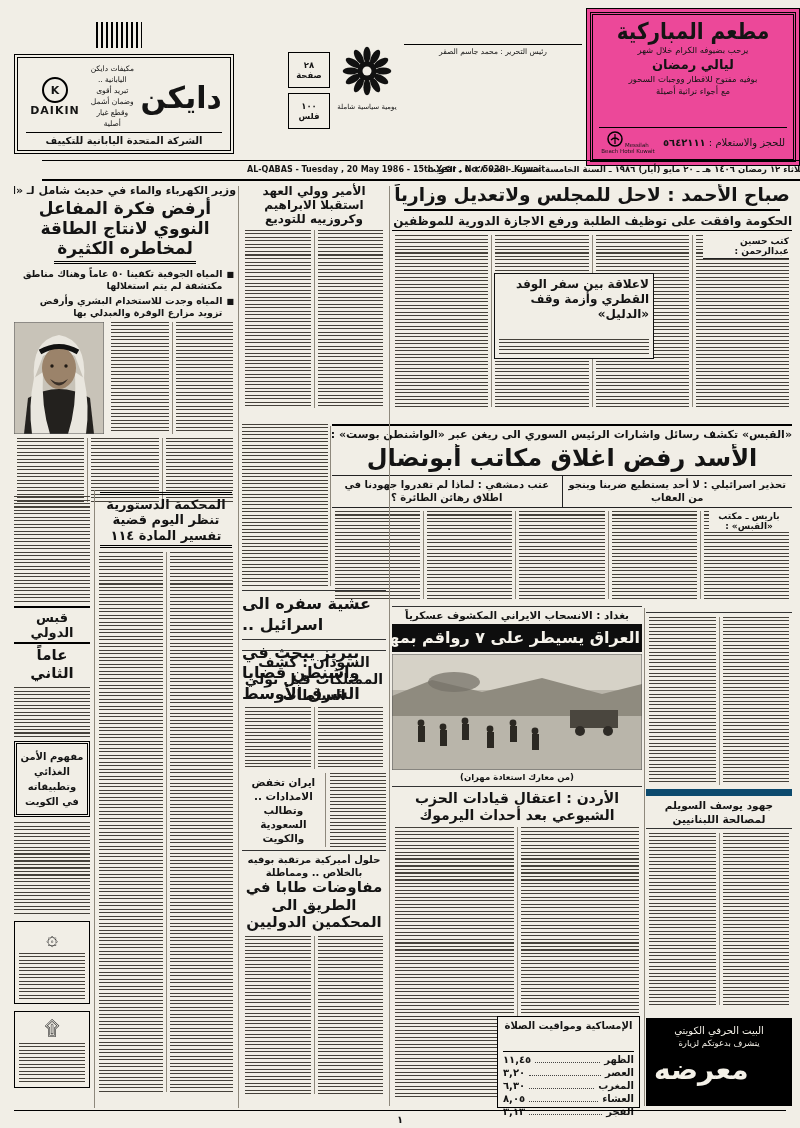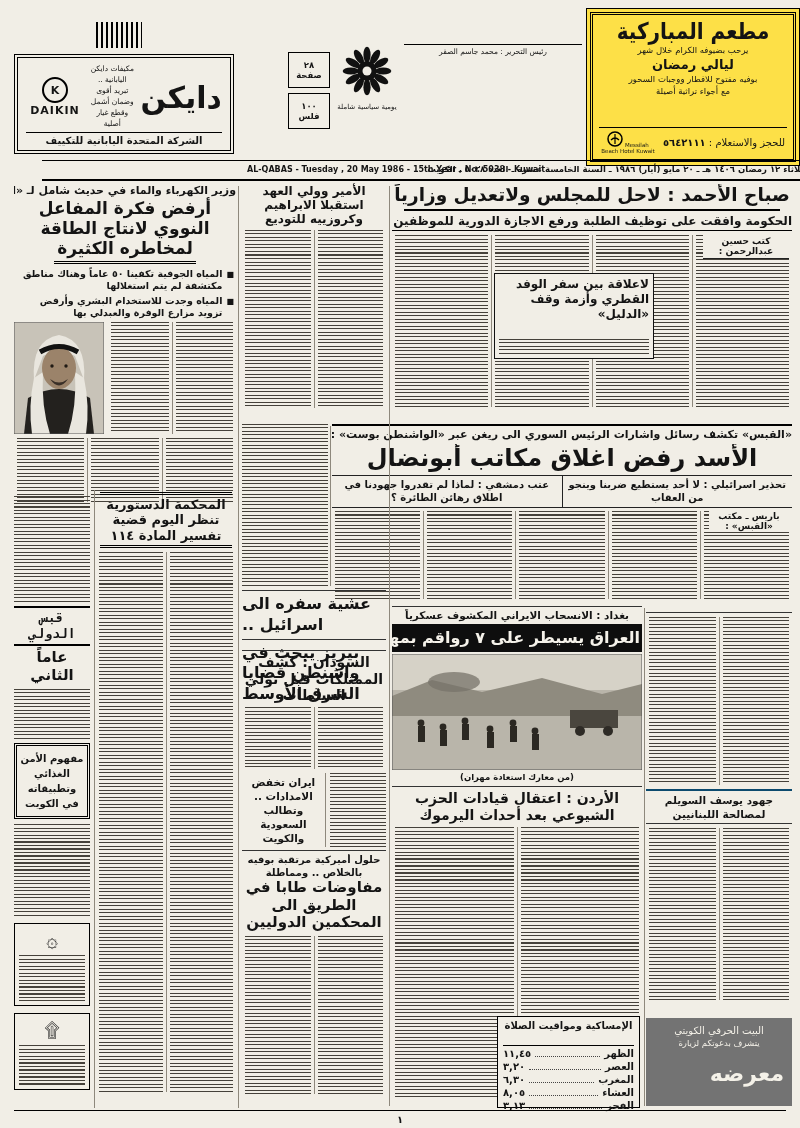--- a/index.html
+++ b/index.html
@@ -24,46 +24,46 @@
   .hl-mid{font-size:14px;}
   .hl-court{font-size:13px;}
   .hl-taba{font-size:15px;}
   .sub{font-weight:bold;text-align:center;font-size:12px;white-space:nowrap;overflow:hidden;}
   .hr1{border-top:2px solid #000;margin:3px 12px;}
   .hr2{border-top:1px solid #000;margin:2px 0 4px;}
   .deco-ul{border-bottom:3px double #000;margin:3px 40px 4px;}
   .bullet{display:flex;gap:4px;font-size:9.5px;font-weight:bold;line-height:1.3;margin:2px 2px;}
   .sq{font-size:8px;line-height:1.7;}
   .byline{position:absolute;top:0;right:3px;width:86px;background:#f1eee6;font-size:9px;font-weight:bold;
-          text-align:center;border-bottom:1px solid #222;padding:1px 0 2px;}
+          text-align:right;border-bottom:1px solid #222;padding:1px 0 2px;}
   .inset{position:absolute;top:38px;left:102px;width:150px;background:#f1eee6;border:1px solid #111;padding:3px 4px;}
   .inset-t{font-size:12px;font-weight:bold;line-height:1.25;margin-bottom:17px;}
   .subrow{display:flex;border-top:1px solid #222;border-bottom:1px solid #222;margin-top:3px;}
   .subcell{flex:1;font-size:10px;font-weight:bold;text-align:center;padding:3px 4px;line-height:1.25;}
   .subcell:first-child{border-left:1px solid #222;}
   .dateline-tag{position:absolute;top:0;right:3px;width:80px;background:#f1eee6;font-size:9px;font-weight:bold;text-align:center;}
   .blackbar{background:#0e0e0e;color:#f5f2ea;font-weight:bold;font-size:16px;text-align:center;
             padding:4px 2px 5px;margin-top:2px;white-space:nowrap;overflow:hidden;}
   .caption{font-size:8.5px;text-align:center;font-weight:bold;margin-top:2px;}
   .minihead{font-size:10.5px;font-weight:bold;text-align:center;line-height:1.35;padding:2px;}
   .sh{font-size:16px;font-weight:bold;text-align:left;border-bottom:1px solid #333;padding:3px 0;line-height:1.3;}
   .sh2{border-bottom:none;}
   .court-deco{border-top:3px double #000;margin:2px 4px;}
   .rail-sec{font-size:13px;font-weight:bold;text-align:center;border-top:2px solid #000;border-bottom:2px solid #000;
-            padding:2px 0;margin-top:4px;font-family:Liberation Mono, monospace;}
+            padding:2px 0;margin-top:4px;}
   .rail-big{font-size:15px;font-weight:bold;text-align:center;padding:2px 0;}
   .foodbox{border:3px double #000;padding:5px 3px;margin-top:4px;font-size:10px;font-weight:bold;
            text-align:center;line-height:1.5;}
   .deco-box{border:1px solid #000;margin-top:7px;padding:4px;text-align:center;}
   .orn{font-size:20px;line-height:1.2;}
   .vline{width:1px;background:#8e887c;}
   .hline{height:1px;background:#000;}
 
   
-  #mubAd{left:586px;top:8px;width:206px;height:150px;border:1px solid #000;padding:3px;background:#fde047;}
+  #mubAd{left:586px;top:8px;width:206px;height:150px;border:1px solid #000;padding:3px;background:#ec4899;}
   .mub-inner{border:3px double #000;height:100%;box-sizing:border-box;padding:4px 6px;display:flex;flex-direction:column;}
   .mub-title{font-size:20px;font-weight:bold;text-align:center;transform:scaleY(1.15);}
   .mub-line{font-size:8.5px;text-align:center;margin-top:2px;}
   .mub-line.big{font-size:13px;font-weight:bold;}
   .mub-foot{margin-top:auto;display:flex;align-items:center;gap:4px;border-top:1px solid #000;padding-top:3px;}
   .mub-phone{flex:1;font-size:10px;text-align:center;}
   .mub-logo{width:58px;font-size:5.5px;text-align:center;direction:ltr;line-height:1.2;}
 
   #daikinAd{left:14px;top:54px;width:220px;height:100px;border:4px double #000;box-sizing:border-box;
             padding:4px 8px;display:flex;flex-direction:column;background:#f1eee6;}
@@ -101,29 +101,29 @@
   #stSudan{left:242px;top:650px;width:144px;height:192px;border-top:1px solid #333;padding-top:3px;box-sizing:border-box;}
   #stTaba{left:242px;top:850px;width:144px;height:256px;border-top:1px solid #333;padding-top:3px;box-sizing:border-box;}
   #stIraq{left:392px;top:606px;width:250px;height:174px;border-top:1px solid #333;padding-top:2px;box-sizing:border-box;}
   #stJordan{left:392px;top:786px;width:250px;height:320px;border-top:1px solid #333;padding-top:3px;box-sizing:border-box;}
   #rightRail{left:646px;top:612px;width:146px;height:400px;border-top:1px solid #333;padding-top:4px;box-sizing:border-box;}
   #stCourt{left:96px;top:490px;width:140px;height:618px;}
   #leftRail{left:14px;top:496px;width:76px;height:612px;}
 
   #prayerBox{left:497px;top:1016px;width:143px;height:92px;background:#f1eee6;border:1px solid #000;
              box-sizing:border-box;padding:3px 5px;}
-  .pr-title{font-weight:bold;font-size:10px;text-align:center;border-bottom:1px solid #000;padding-bottom:14px;margin-bottom:2px;}
+  .pr-title{font-weight:bold;font-size:10px;text-align:center;border-bottom:1px solid #000;padding-bottom:20px;margin-bottom:2px;}
   .pr-row{display:flex;align-items:flex-end;font-size:10px;font-weight:bold;margin:2px 0;}
   .pr-dots{flex:1;border-bottom:1px dotted #444;margin:0 4px 2px;}
 
-  #blackAd{left:646px;top:1018px;width:146px;height:88px;background:#737373;color:#f4f1e8;
+  #blackAd{left:646px;top:1018px;width:146px;height:88px;background:#000000;color:#f4f1e8;
            box-sizing:border-box;padding:7px 8px;}
   .ba-l1{font-size:10px;text-align:center;}
   .ba-l2{font-size:8.5px;text-align:center;margin-top:2px;}
-  .ba-big{font-size:22px;font-weight:bold;text-align:right;margin-top:13px;}
+  .ba-big{font-size:28px;font-weight:bold;text-align:left;margin-top:5px;}
 
   #bottomRule{left:14px;top:1110px;width:772px;}
   #pageNum{left:0;right:0;bottom:3px;text-align:center;font-size:10px;font-weight:bold;}
 </style>
 </head>
 <body>
 
 <div id="paper">
 
   <div class="abs" id="mubAd">
@@ -424,21 +424,21 @@
 
   <div class="abs" id="rightRail">
     <div class="cols" style="height:168px">
         <div class="col">
           <div class="tx"></div>
         </div>
         <div class="col">
           <div class="tx"></div>
         </div>
       </div>
-    <div class="minihead" style="border-top:2px solid #0c4a6e;border-bottom:1px solid #333;margin:4px 0">جهود يوسف السويلم لمصالحة اللبنانيين</div>
+    <div class="minihead" style="border-top:7px solid #0c4a6e;border-bottom:1px solid #333;margin:4px 0">جهود يوسف السويلم لمصالحة اللبنانيين</div>
     <div class="cols" style="height:172px">
         <div class="col">
           <div class="tx"></div>
         </div>
         <div class="col">
           <div class="tx"></div>
         </div>
       </div>
   </div>
 

